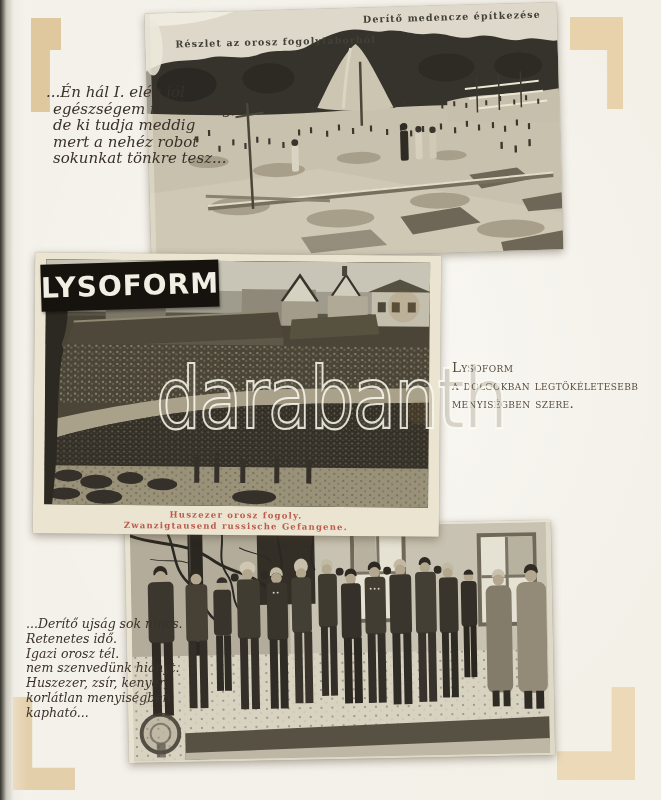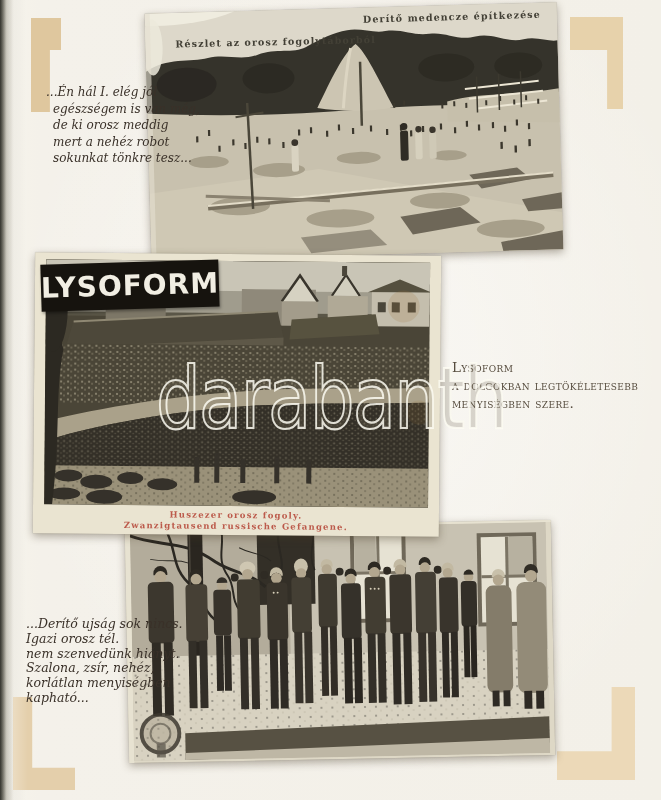--- a/index.html
+++ b/index.html
@@ -35,21 +35,21 @@
 
   .lyso-banner{position:absolute;left:6px;top:9px;width:178px;height:47px;background:#16130e;
     color:#f1eee3;font-family:"DejaVu Sans",sans-serif;font-weight:bold;font-size:28px;line-height:47px;
     text-align:center;letter-spacing:1px;transform:rotate(-2.2deg);box-shadow:1px 2px 3px rgba(0,0,0,.35);z-index:4;}
 
   .red-cap{position:absolute;left:0;right:0;bottom:3px;text-align:center;color:#bc5a4b;
     font-family:"DejaVu Serif",serif;font-weight:bold;font-size:8.5px;line-height:11px;letter-spacing:1.2px;}
 
   .note{position:absolute;font-family:"DejaVu Serif",serif;font-style:italic;color:#3a3129;z-index:6;}
   .note .ln{white-space:nowrap;}
-  .note-top{left:46px;top:84px;font-size:12px;line-height:16.5px;}
+  .note-top{left:46px;top:84px;font-size:15px;line-height:16.5px;}
   .note-top .ln{padding-left:7px;}
   .note-top .ln.first{padding-left:0;}
   .note-bottom{left:26px;top:617px;font-size:12.5px;line-height:14.8px;}
   .ad-note{left:452px;top:358px;font-style:normal;font-variant:small-caps;font-size:13.5px;
     line-height:18px;letter-spacing:.4px;color:#564c3e;z-index:6;}
 
   .watermark{position:absolute;left:156px;top:350px;z-index:10;pointer-events:none;
     font-family:"DejaVu Sans",sans-serif;font-size:86px;font-weight:normal;letter-spacing:-2px;
     color:transparent;-webkit-text-stroke:2.2px rgba(253,251,242,.85);
     text-shadow:0 0 1px rgba(120,110,90,.25);
@@ -174,21 +174,21 @@
       <ellipse cx="7" cy="34" rx="10" ry="28" fill="#eceadc" opacity=".85"></ellipse>
       <rect x="0" y="0" width="5" height="247" fill="#e4e0d0" opacity=".6"></rect>
     </svg>
     <div class="photo-cap cap-left">Részlet az orosz fogolytáborból</div>
     <div class="photo-cap cap-right">Derítő medencze építkezése</div>
   </div>
 
   <div class="note note-top">
     <div class="ln first">...Én hál I. elég jól</div>
     <div class="ln">egészségem is van még,</div>
-    <div class="ln">de ki orosz meddig</div>
+    <div class="ln">de ki tudja meddig</div>
     <div class="ln">mert a nehéz robot</div>
     <div class="ln">sokunkat tönkre tesz...</div>
   </div>
 
   <div class="card card-mid">
     <div class="mid-photo">
       <svg width="384" height="245" viewBox="0 0 384 245" preserveAspectRatio="none">
         <defs>
           <pattern id="crA" width="7" height="6" patternUnits="userSpaceOnUse">
             <rect width="7" height="6" fill="#4a4537"></rect>
@@ -430,22 +430,23 @@
         <circle cx="27" cy="206" r="19" fill="#a39a84" opacity=".5"></circle>
         <circle cx="27" cy="206" r="19" fill="none" stroke="#3e3930" stroke-width="4"></circle>
         <circle cx="27" cy="206" r="10" fill="none" stroke="#3e3930" stroke-width="2" opacity=".6"></circle>
         <rect x="23" y="216" width="9" height="14" fill="#3e3930" opacity=".7"></rect>
       </g>
     </svg>
   </div>
 
   <div class="note note-bottom">
     <div class="ln">...Derítő ujság sok nincs.</div>
+    <div class="ln">Retenetes idő.</div>
     <div class="ln">Igazi orosz tél.</div>
     <div class="ln">nem szenvedünk hiányt.</div>
-    <div class="ln">Szalona, zsír, nehéz,</div>
+    <div class="ln">Huszezer, zsír, kenyér,</div>
     <div class="ln">korlátlan menyiségben</div>
     <div class="ln">kapható...</div>
   </div>
 
   <div class="watermark">darabanth</div>
 
 </div>
 
 </body></html>

